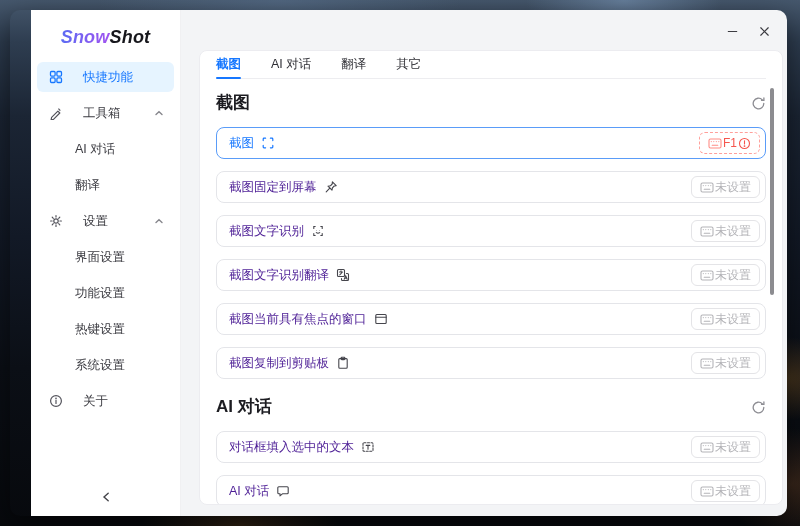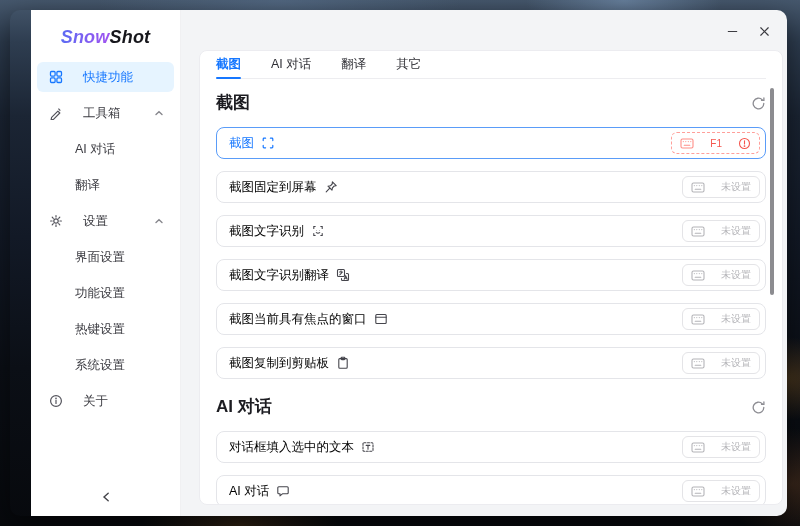--- a/index.html
+++ b/index.html
@@ -63,29 +63,29 @@
   .sec-head{ display:flex; align-items:center; justify-content:space-between; margin:12px 0 12px; }
   .sec-head.second{ margin-top:16px; }
   .sec-title{ font-size:17px; font-weight:700; color:#1c1c21; line-height:24px; }
   .refresh{ width:15px; height:15px; color:#8c8c92; cursor:pointer; }
   .row{
     height:32px; margin-bottom:12px; border:1px solid #e4e5e9; border-radius:8px;
     display:flex; align-items:center; justify-content:space-between;
     padding:0 5px 0 12px; background:#fff; cursor:pointer;
   }
   .row-left{ display:flex; align-items:center; gap:7px; }
-  .row-label{ font-size:12.5px; color:#000000; }
+  .row-label{ font-size:12.5px; color:#4c1d95; }
   .ricon{ width:14px; height:14px; display:inline-flex; color:#45454c; }
   .row.selected{ border-color:#5a9cf8; }
   .row.selected .row-label{ color:#1677ff; }
   .row.selected .ricon{ color:#1677ff; }
   .badge{
-    display:inline-flex; align-items:center; gap:16px; height:22px;
+    display:inline-flex; align-items:center; gap:1px; height:22px;
     border:1px solid #e4e4e7; border-radius:6px; padding:0 8px;
-    font-size:10px; color:#b4b4b8; background:#fff;
+    font-size:12px; color:#b4b4b8; background:#fff;
   }
   .badge .kicon{ width:14px; height:11px; display:inline-flex; color:#b4b4b8; }
   .badge.error{ border:1px dashed #ff9f9a; color:#f5564e; }
   .badge.error .kicon{ color:#ff8d86; }
   .badge .wicon{ width:13px; height:13px; display:inline-flex; color:#f5564e; }
   .scrollbar-thumb{
     position:absolute; right:13px; top:78px; width:4px; height:207px;
     background:#8c8c90; border-radius:2px; cursor:pointer;
   }
   svg{ display:block; width:100%; height:100%; }

